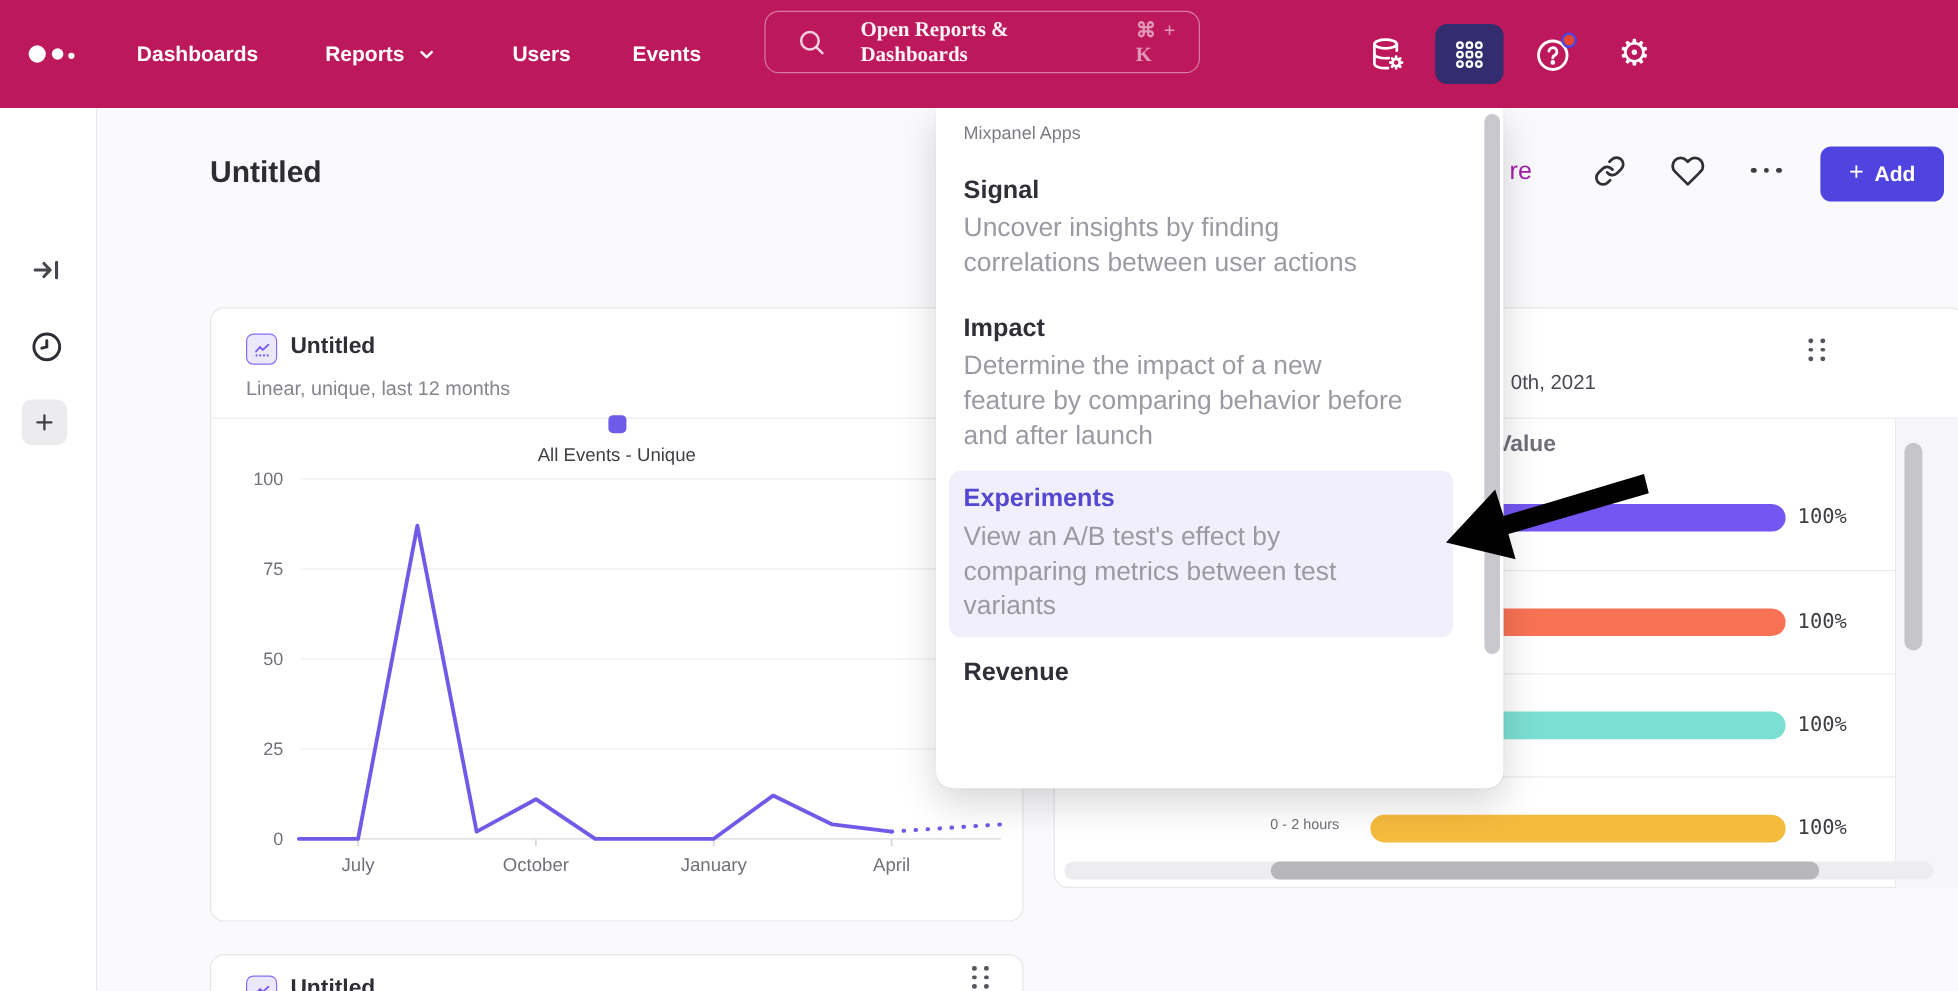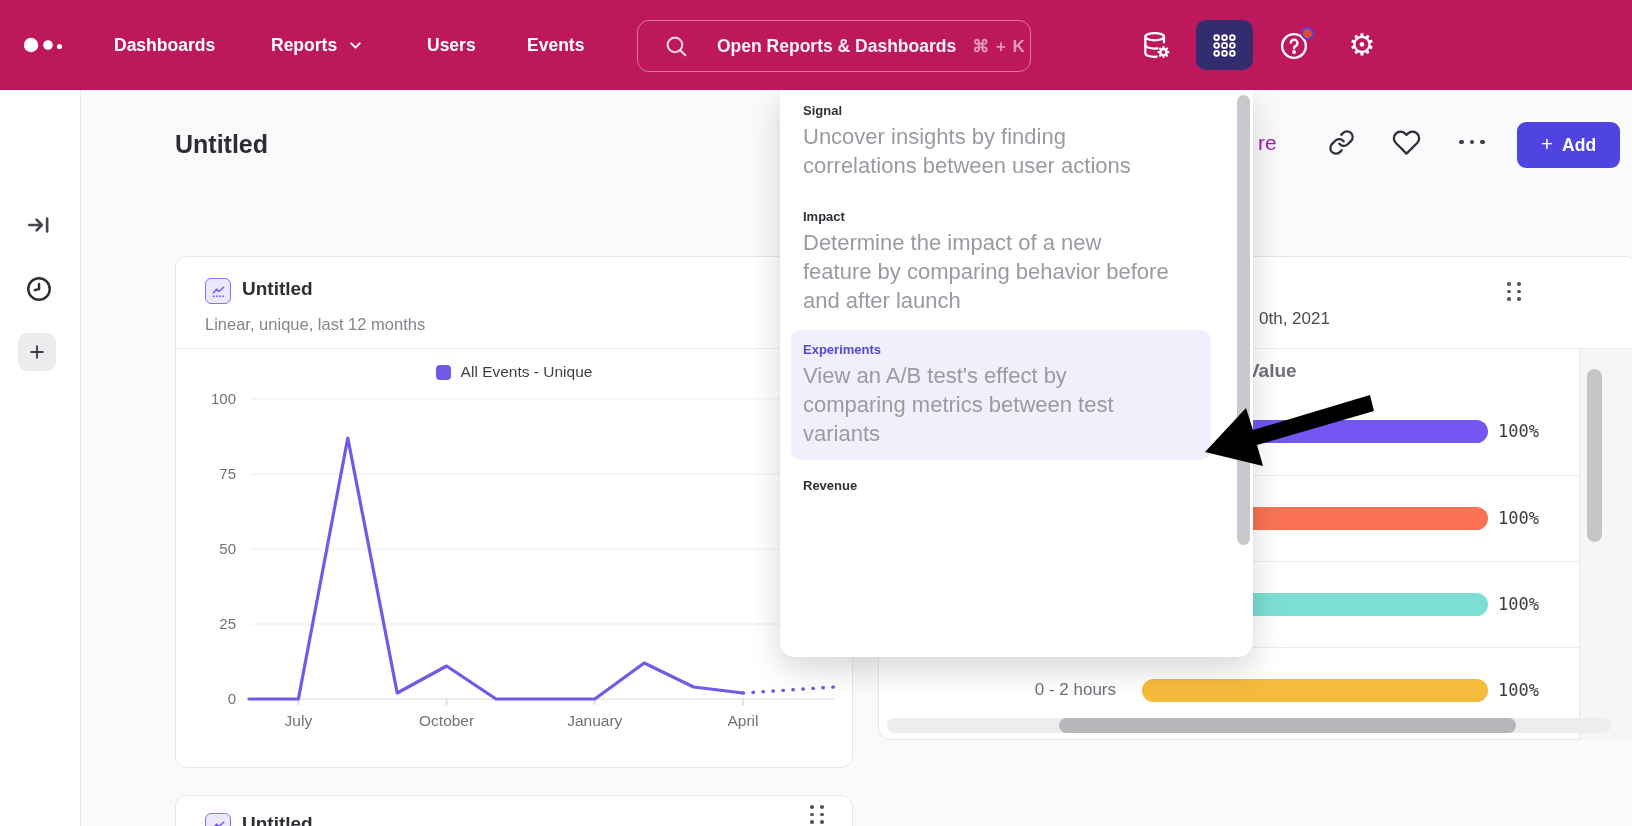--- a/index.html
+++ b/index.html
@@ -7,22 +7,22 @@
   body { position:relative; background:#fafafc; font-family:"Liberation Sans",sans-serif; }
   svg text { font-family:"Liberation Sans",sans-serif; }
 
   
   .navbar { position:absolute; left:0; top:0; width:1632px; height:90px; background:#be185d; z-index:45; }
   .logo { position:absolute; left:22px; top:31px; }
   .nav-item { position:absolute; top:0; height:90px; display:flex; align-items:center; color:#fff;
               font-size:17.5px; font-weight:600; cursor:pointer; }
   .nav-dash { left:114px; } .nav-reports { left:271px; } .nav-users { left:427px; } .nav-events { left:527px;justify-content:center; }
   .nav-chevron { margin-left:10px; display:flex; }
-  .search { position:absolute; left:637px; top:20px; width:394px; height:52px; border:1.5px solid rgba(255,255,255,.42);
-            border-radius:12px; display:flex; align-items:center; cursor:pointer; }
+  .search { position:absolute; left:637px; top:9px; width:363px; height:52px; border:1.5px solid rgba(255,255,255,.42);
+            border-radius:12px; display:flex; align-items:center; cursor:pointer;font-family:Liberation Serif, serif; }
   .search-icon { margin-left:26px; display:flex; }
   .search-ph { margin-left:28px; color:rgba(255,255,255,.95); font-size:17.5px; font-weight:600; }
   .search-kbd { margin-left:16px; color:rgba(255,255,255,.55); font-size:17px; font-weight:600; letter-spacing:1px; }
   .nav-icon-btn { position:absolute; display:flex; align-items:center; justify-content:center; cursor:pointer; }
   .db-btn { left:1136px; top:28px; width:40px; height:36px; }
   .apps-btn { left:1196px; top:20px; width:57px; height:50px; background:#332c6e; border-radius:10px; }
   .help-btn { left:1278px; top:30px; width:32px; height:32px; }
   .help-dot { position:absolute; top:-3px; right:-4px; width:13px; height:13px; border-radius:50%;
               background:#e5472f; border:2.5px solid #4f44e0; }
   .gear-btn { left:1344px; top:26px; width:36px; height:38px; color:#fff;
@@ -54,50 +54,50 @@
   
   .card { position:absolute; background:#fff; border:1px solid #e7e7ea; border-radius:12px; }
   .card1 { left:175px; top:256px; width:678px; height:512px; }
   .card2 { left:175px; top:795px; width:678px; height:160px; }
   .rcard { left:878px; top:256px; width:760px; height:484px; }
   .chart-badge { position:absolute; width:26px; height:26px; border-radius:6px; background:#ece8fc;
                  border:1.5px solid #8b6cf2; display:flex; align-items:center; justify-content:center; }
   .c-title { position:absolute; font-size:19px; font-weight:700; color:#2e2e34; }
   .c-sub { position:absolute; left:29px; top:58px; font-size:16.5px; color:#85858d; }
   .c-div { position:absolute; left:0; right:0; top:91px; height:1px; background:#ececef; }
-  .legend { position:absolute; left:0; top:106px; width:100%; display:flex; align-items:center; justify-content:center; gap:10px; }
+  .legend { position:absolute; left:0; top:89px; width:100%; display:flex; align-items:center; justify-content:center; gap:10px;flex-direction:column; }
   .legend-swatch { width:15px; height:15px; border-radius:4px; }
   .legend-label { font-size:15.5px; font-weight:500; color:#3f3f46; }
   #line-chart { position:absolute; left:0; top:0; pointer-events:none; }
   .drag-handle { position:absolute; display:grid; grid-template-columns:4px 4px; gap:4px 6px; cursor:grab; }
   .drag-handle i { width:3.5px; height:3.5px; border-radius:50%; background:#55555e; }
 
   
   .r-sub { position:absolute; left:380px; top:52px; font-size:17px; color:#4a4a52; }
   .r-value-h { position:absolute; left:368px; top:103px; width:150px; font-size:19px; color:#6f6f78;font-weight:bold; }
   .vrows { position:absolute; left:0; top:132px; width:700px; }
   .vrow { position:relative; height:86px; }
   .vrow + .vrow { border-top:1px solid #ececf0; }
   .vrow-last { height:70px; }
-  .vrow-label { position:absolute; left:0; top:32px; width:237px; text-align:right; font-size:17px; color:#6f6f78; }
+  .vrow-label { position:absolute; left:0; top:32px; width:237px; text-align:right; font-size:12px; color:#6f6f78; }
   .vrow-fill { position:absolute; left:263px; top:31px; height:23px; border-radius:11.5px; }
   .vrow-pct { position:absolute; left:619px; top:32px; font-family:"DejaVu Sans Mono",monospace; font-size:17px; color:#3c3c42; }
   .r-gutter { position:absolute; left:700px; top:92px; width:60px; height:391px; background:#f6f6f8; border-left:1px solid #e9e9ec;
               border-radius:0 0 12px 0; }
   .r-vscroll { position:absolute; left:708px; top:112px; width:15px; height:173px; border-radius:8px; background:#c6c6c9; cursor:grab; }
   .r-hscroll-track { position:absolute; left:8px; top:461px; width:724px; height:15px; border-radius:8px; background:#ededf0; }
   .r-hscroll { position:absolute; left:180px; top:461px; width:457px; height:15px; border-radius:8px; background:#b7b7bb; cursor:grab; }
 
   
   .apps-panel { position:absolute; left:780px; top:90px; width:473px; height:567px; background:#fff; z-index:40;
                 border-radius:0 0 14px 14px; box-shadow:0 12px 32px rgba(0,0,0,.16), 0 0 1px rgba(0,0,0,.1);
                 padding:13px 64px 0 23px; overflow:hidden; }
   .apps-title { font-size:15px; color:#7b7b84; margin-bottom:27px; }
   .app-item { cursor:pointer; }
-  .app-name { font-size:13px; font-weight:700; color:#2f2f37; margin-bottom:4px; }
+  .app-name { font-size:21px; font-weight:700; color:#2f2f37; margin-bottom:4px; }
   .app-desc { font-size:22px; color:#9a9aa2; line-height:29px; width:372px; margin-bottom:29px; }
   .app-item.highlighted { margin:-14px 0 18px -12px; width:420px; padding:12px 16px 12px 12px;
                           border-radius:10px; background:#f1effb; }
   .app-item.highlighted .app-name { color:#5447d0; }
   .app-item.highlighted .app-desc { margin-bottom:0; }
   .panel-scroll { position:absolute; left:457px; top:5px; width:13px; height:450px; border-radius:7px; background:#c9c9cd; cursor:grab; }
 
   .cursor-arrow { position:absolute; left:0; top:0; z-index:60; pointer-events:none; }
 </style>
 </head>
@@ -314,20 +314,21 @@
     </div>
   </div>
 
   <div class="r-gutter"></div>
   <div class="r-vscroll"></div>
   <div class="r-hscroll-track"></div>
   <div class="r-hscroll"></div>
 </section>
 
 <div class="apps-panel">
+  <div class="apps-title">Mixpanel Apps</div>
 
   <div class="app-item">
     <div class="app-name">Signal</div>
     <div class="app-desc">Uncover insights by finding correlations between user actions</div>
   </div>
 
   <div class="app-item">
     <div class="app-name">Impact</div>
     <div class="app-desc">Determine the impact of a new feature by comparing behavior before and after launch</div>
   </div>

